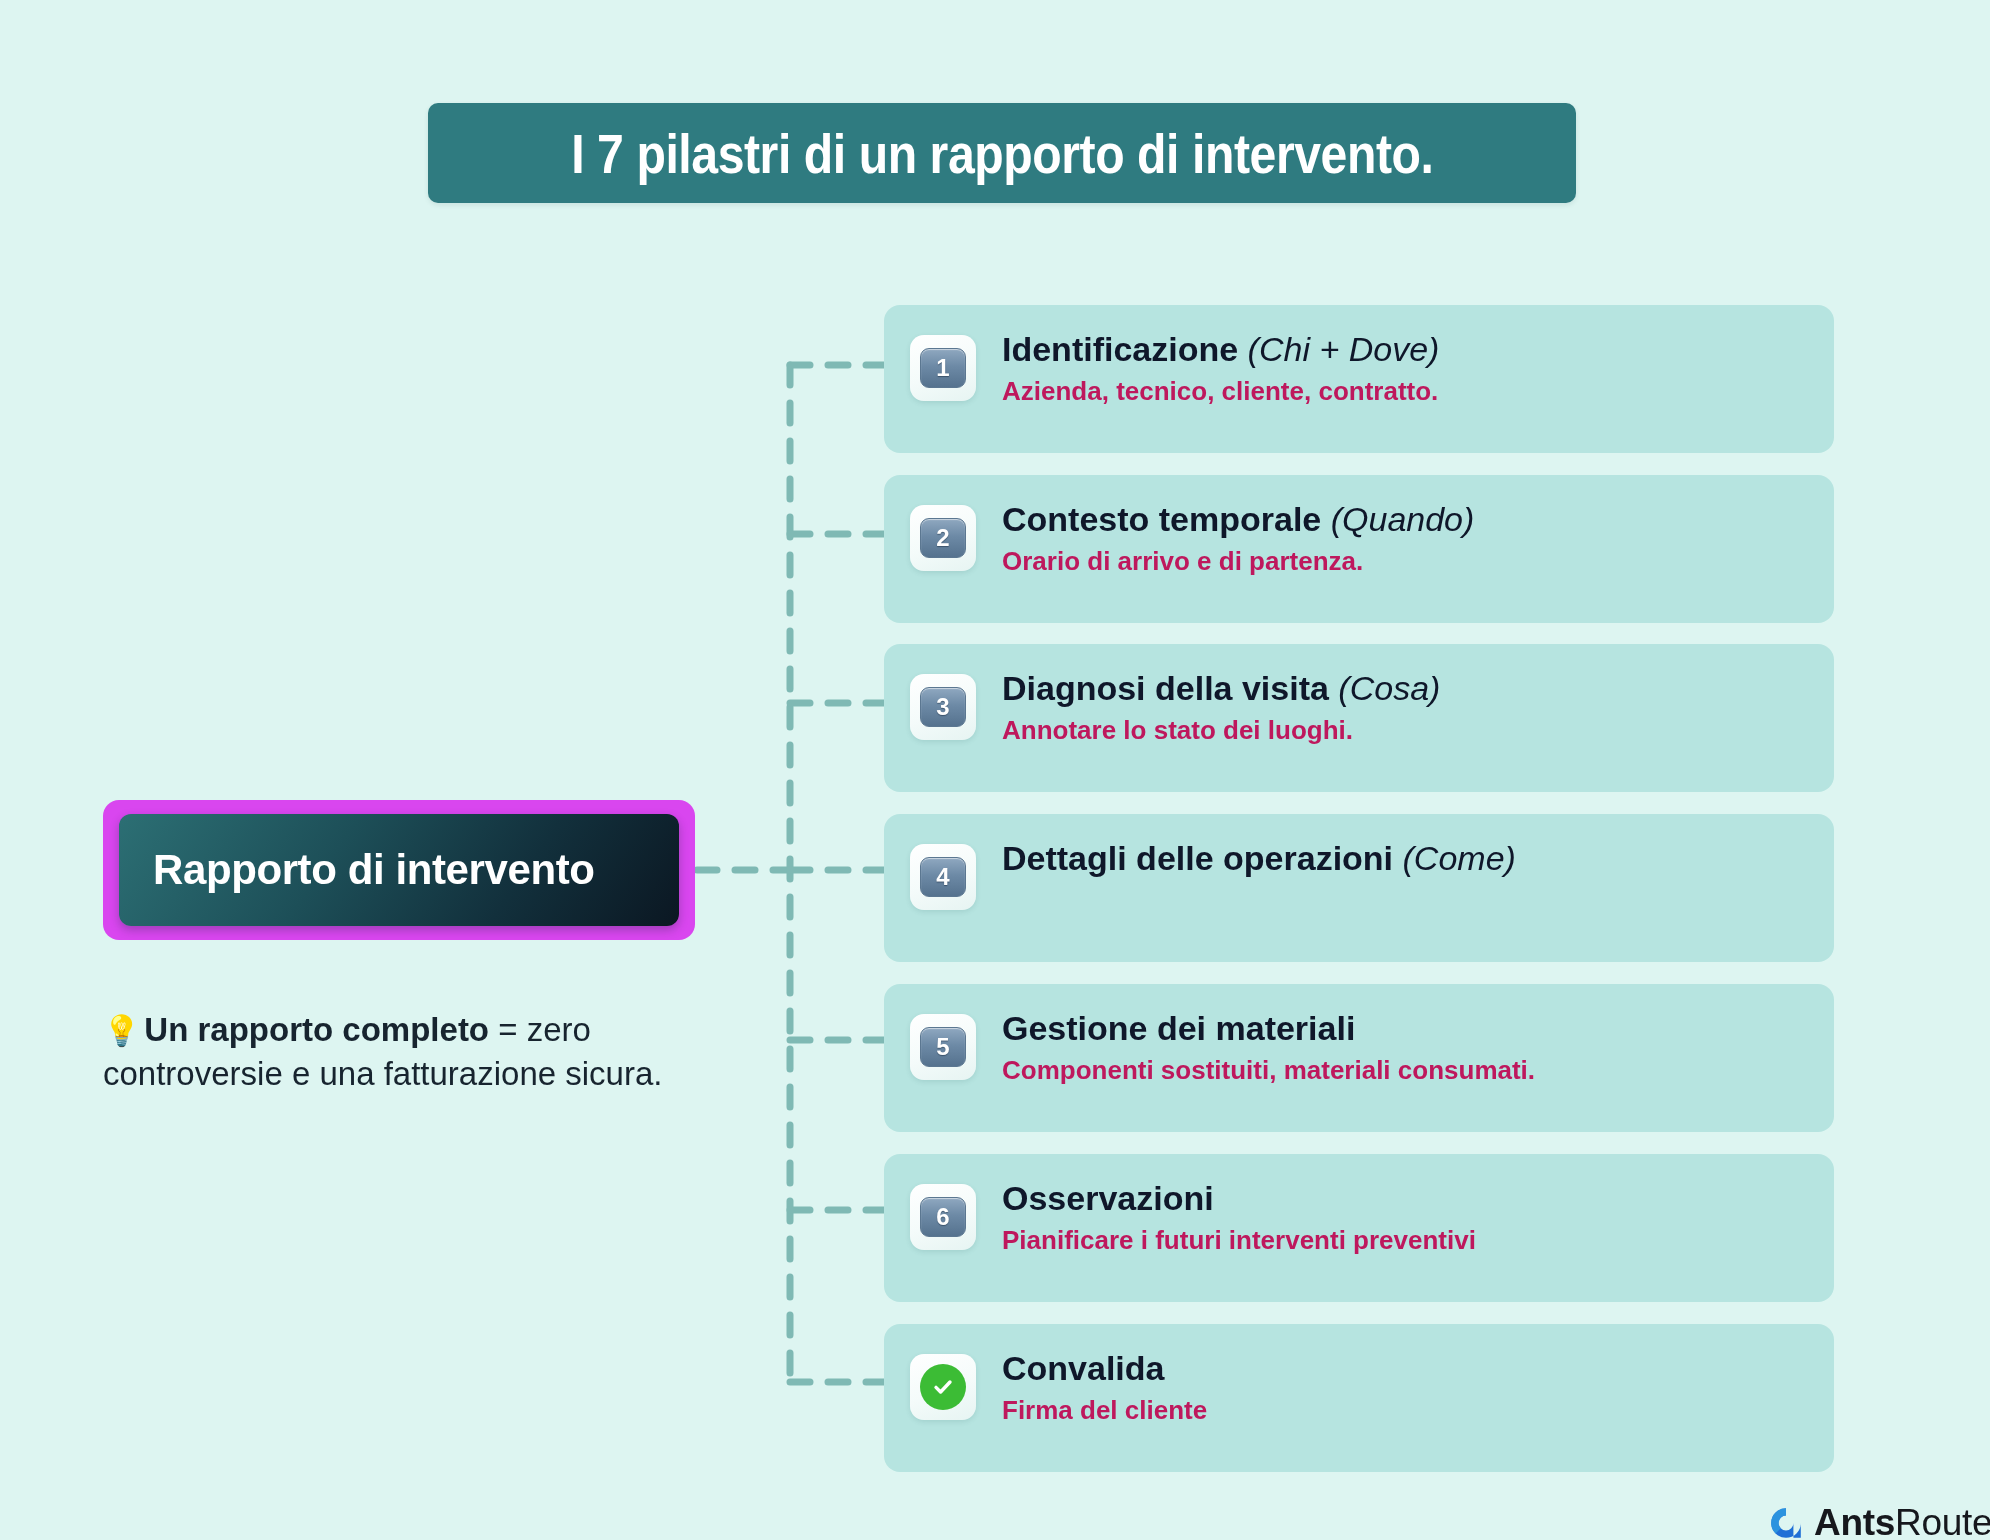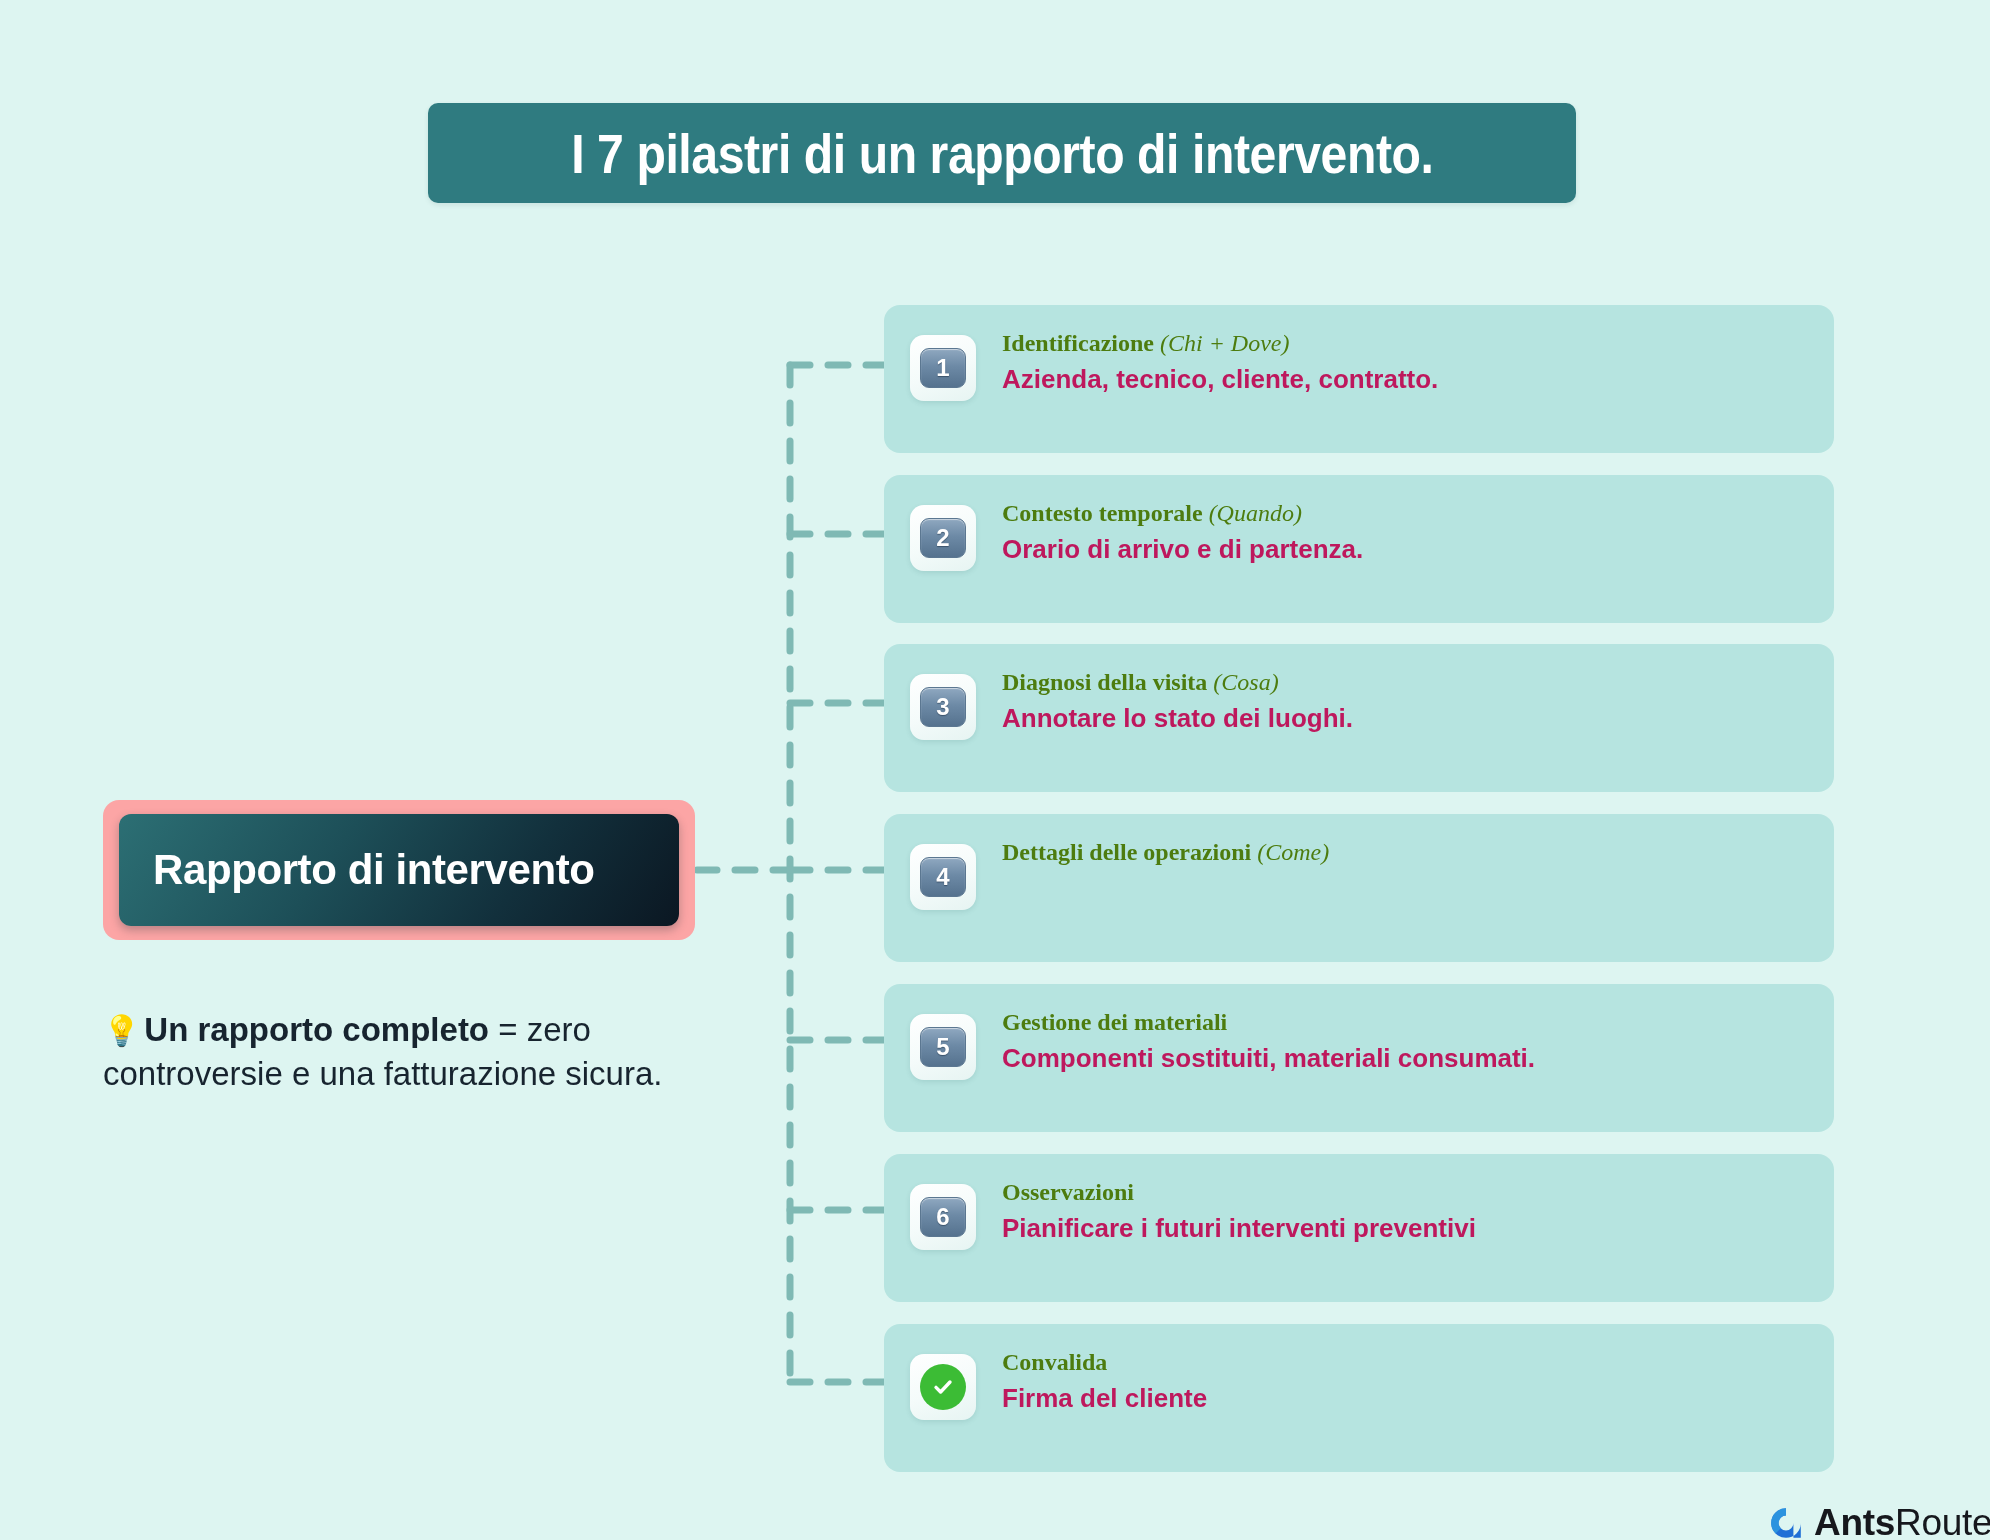--- a/index.html
+++ b/index.html
@@ -57,21 +57,21 @@
     pointer-events: none;
   }
 
   
   .root-wrap {
     position: absolute;
     left: 103px;
     top: 760px;
     width: 592px;
     height: 140px;
-    background: #fca5a5;
+    background: #d946ef;
     border-radius: 16px;
     padding: 0;
     box-sizing: border-box;
     display: flex;
     align-items: center;
     justify-content: center;
   }
   .root-box {
     width: 560px;
     height: 112px;
@@ -158,26 +158,25 @@
     border-radius: 50%;
     background: #3cbc35;
     display: flex;
     align-items: center;
     justify-content: center;
   }
   .badge-check svg { display: block; }
 
   .card-text { padding-top: 2px; }
   .card-title {
-    font-size: 24px;
+    font-size: 34px;
     line-height: 1.22;
-    color: #4d7c0f;
-    font-weight: 700;
-    white-space: nowrap;
-    font-family: Liberation Serif, serif;
+    color: #0f172a;
+    font-weight: 700;
+    white-space: nowrap;
   }
   .card-title .paren {
     font-weight: 400;
     font-style: italic;
   }
   .card-sub {
     font-size: 26px;
     line-height: 1.3;
     color: #be185d;
     font-weight: 700;

